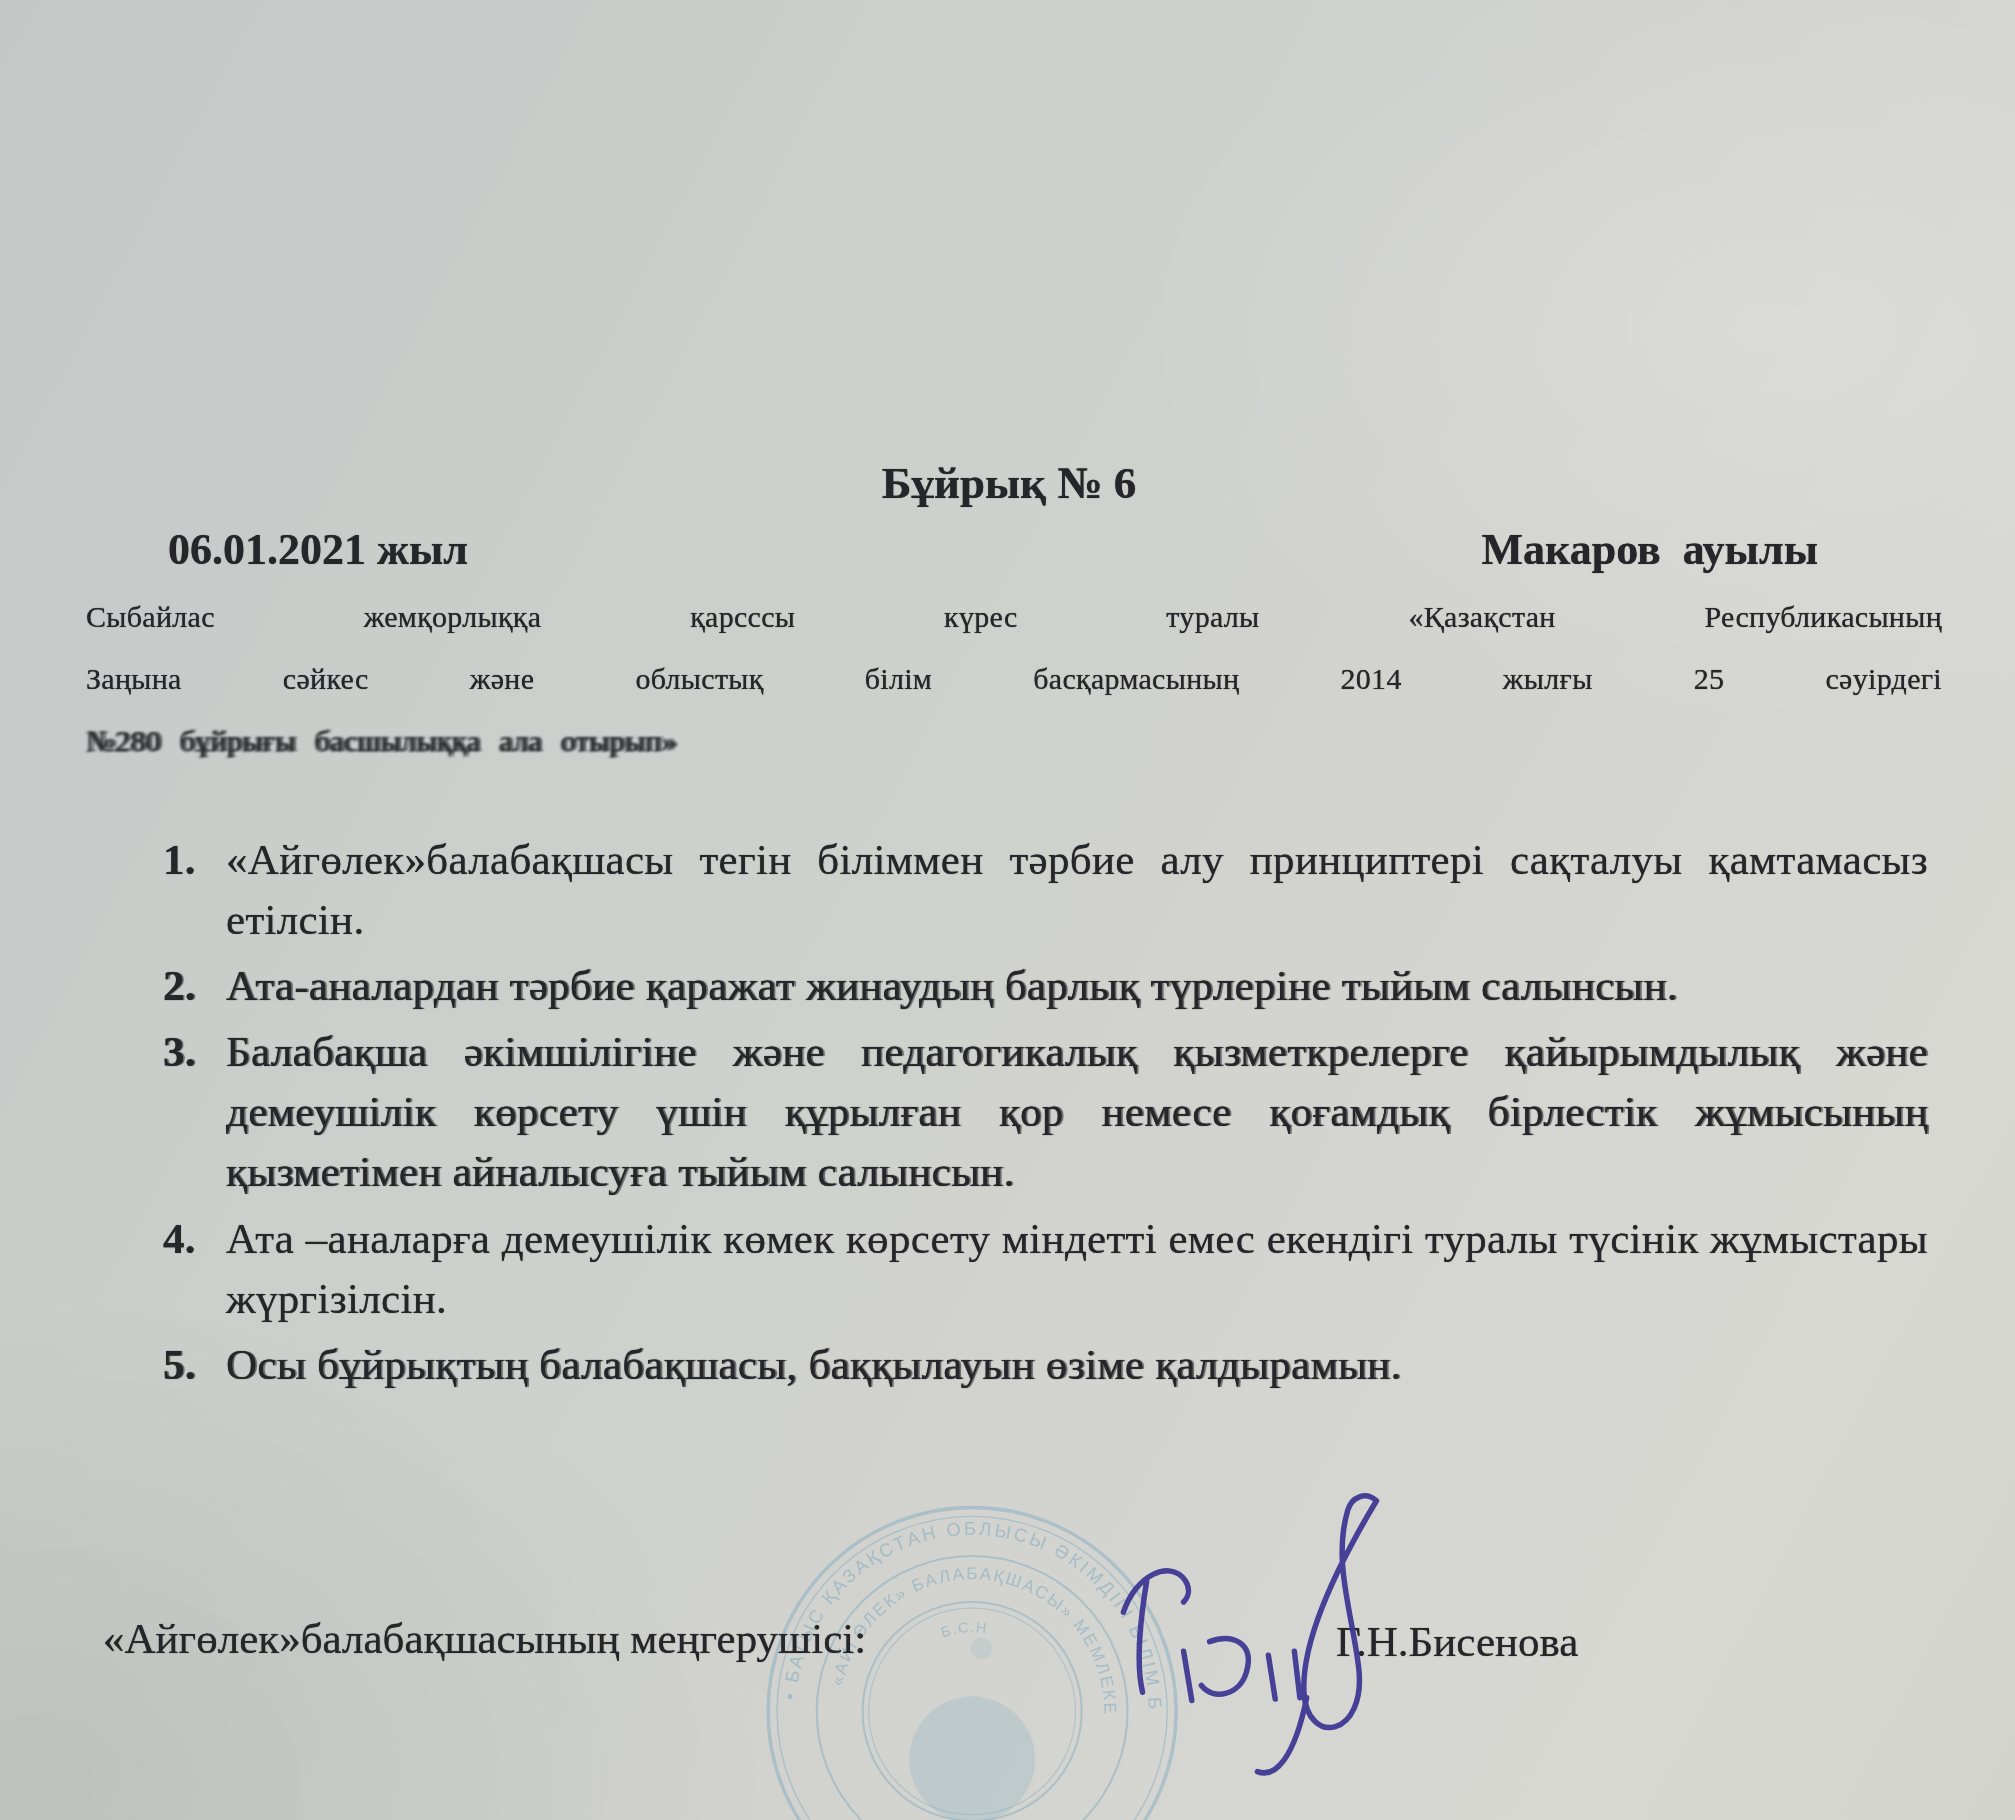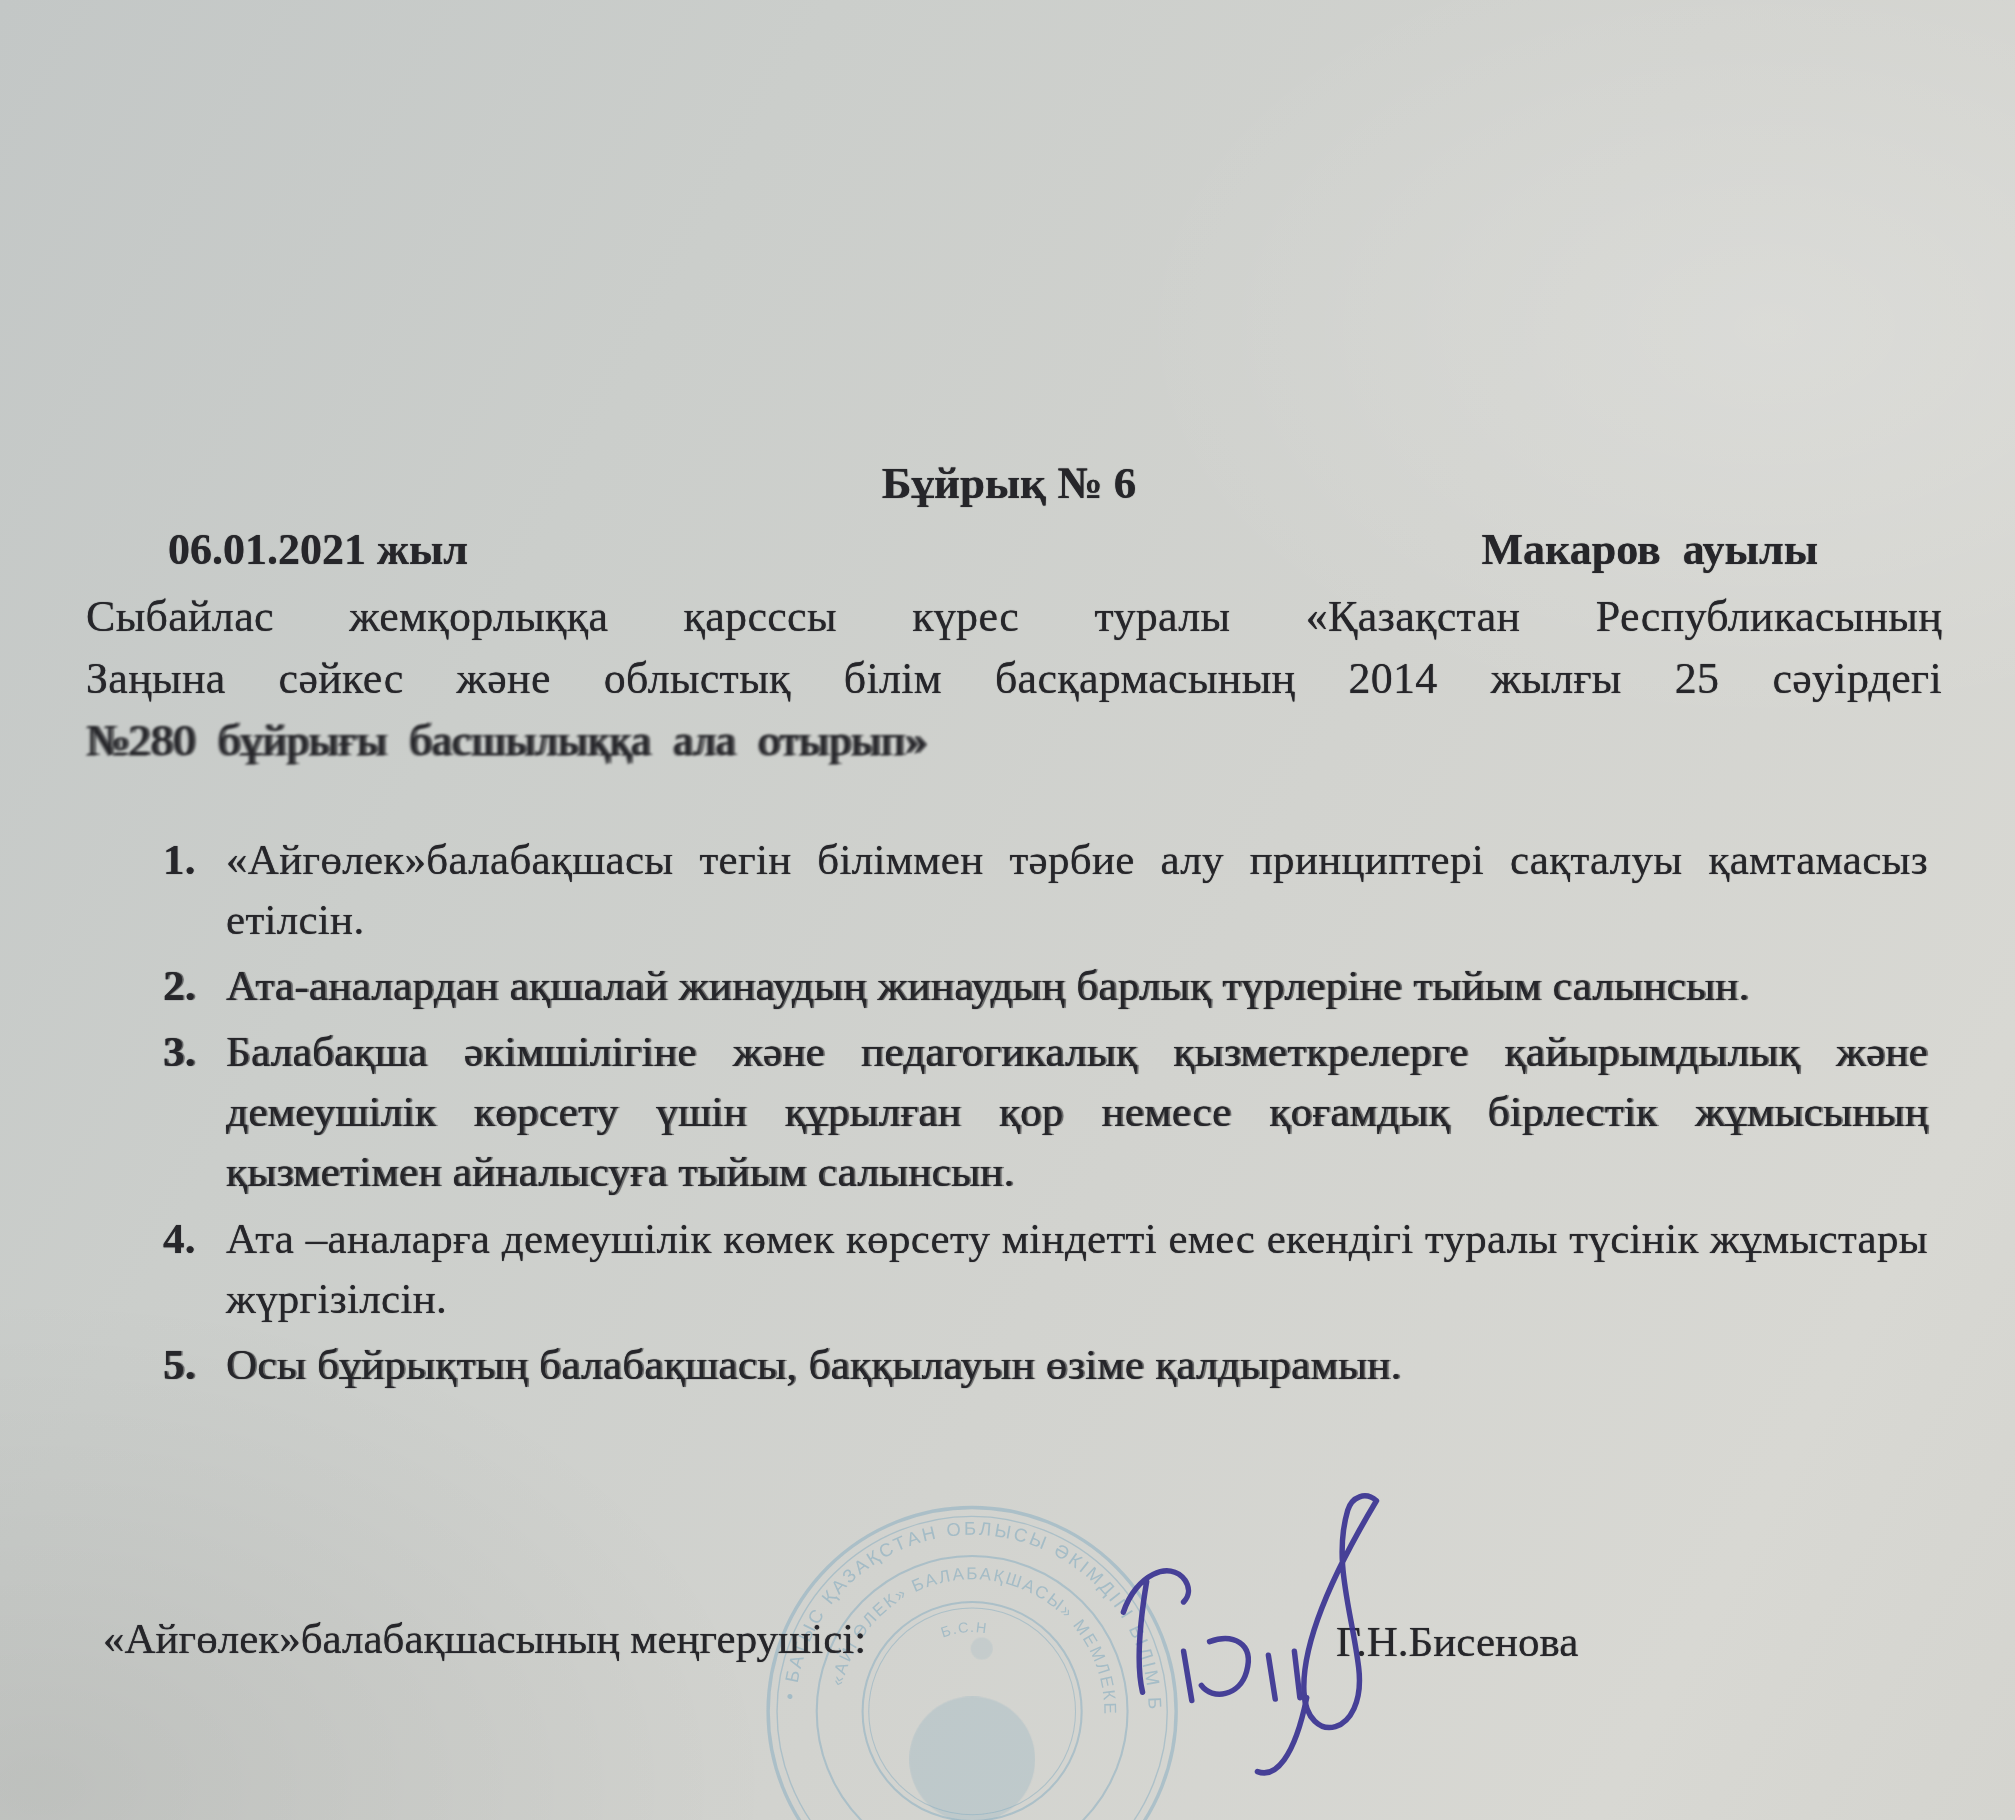--- a/index.html
+++ b/index.html
@@ -25,21 +25,21 @@
     position:absolute; top:457px; left:205px; width:1608px;
     text-align:center; font-size:45px; font-weight:700;
   }
   .date-row{
     position:absolute; top:524px; left:168px; width:1650px;
     display:flex; justify-content:space-between;
     font-size:44px; font-weight:700;
   }
   .preamble{
     position:absolute; top:586px; left:86px; width:1856px;
-    font-size:44px; line-height:62px; letter-spacing:0.3px;
+    font-size:30px; line-height:62px; letter-spacing:0.3px;
   }
   .preamble .jline{ text-align:justify; text-align-last:justify; }
   .preamble .lastline{ word-spacing:11px; }
 
   .smear-strong{
     filter:blur(0.8px);
     text-shadow:2.7px 0 0.7px rgba(38,38,42,0.75), -1.4px 0.7px 0.7px rgba(38,38,42,0.5);
   }
   .smear-light{
     filter:blur(0.2px);
@@ -115,21 +115,21 @@
   </div>
 
 
   <div class="order-list">
     <div class="item ink">
       <span class="num">1.</span>
       <span class="item-text">«Айгөлек»балабақшасы тегін біліммен тәрбие алу принциптері сақталуы қамтамасыз етілсін.</span>
     </div>
     <div class="item smear-light">
       <span class="num">2.</span>
-      <span class="item-text">Ата-аналардан ақшалай жинаудың жинаудың барлық түрлеріне тыйым салынсын.</span>
+      <span class="item-text">Ата-аналардан тәрбие қаражат жинаудың барлық түрлеріне тыйым салынсын.</span>
     </div>
     <div class="item smear-light">
       <span class="num">3.</span>
       <span class="item-text">Балабақша әкімшілігіне және педагогикалық қызметкрелерге қайырымдылық және демеушілік көрсету үшін құрылған  қор немесе қоғамдық бірлестік жұмысының қызметімен айналысуға тыйым салынсын.</span>
     </div>
     <div class="item ink">
       <span class="num">4.</span>
       <span class="item-text">Ата –аналарға демеушілік  көмек көрсету  міндетті емес екендігі туралы түсінік жұмыстары жүргізілсін.</span>
     </div>
     <div class="item smear-light">

